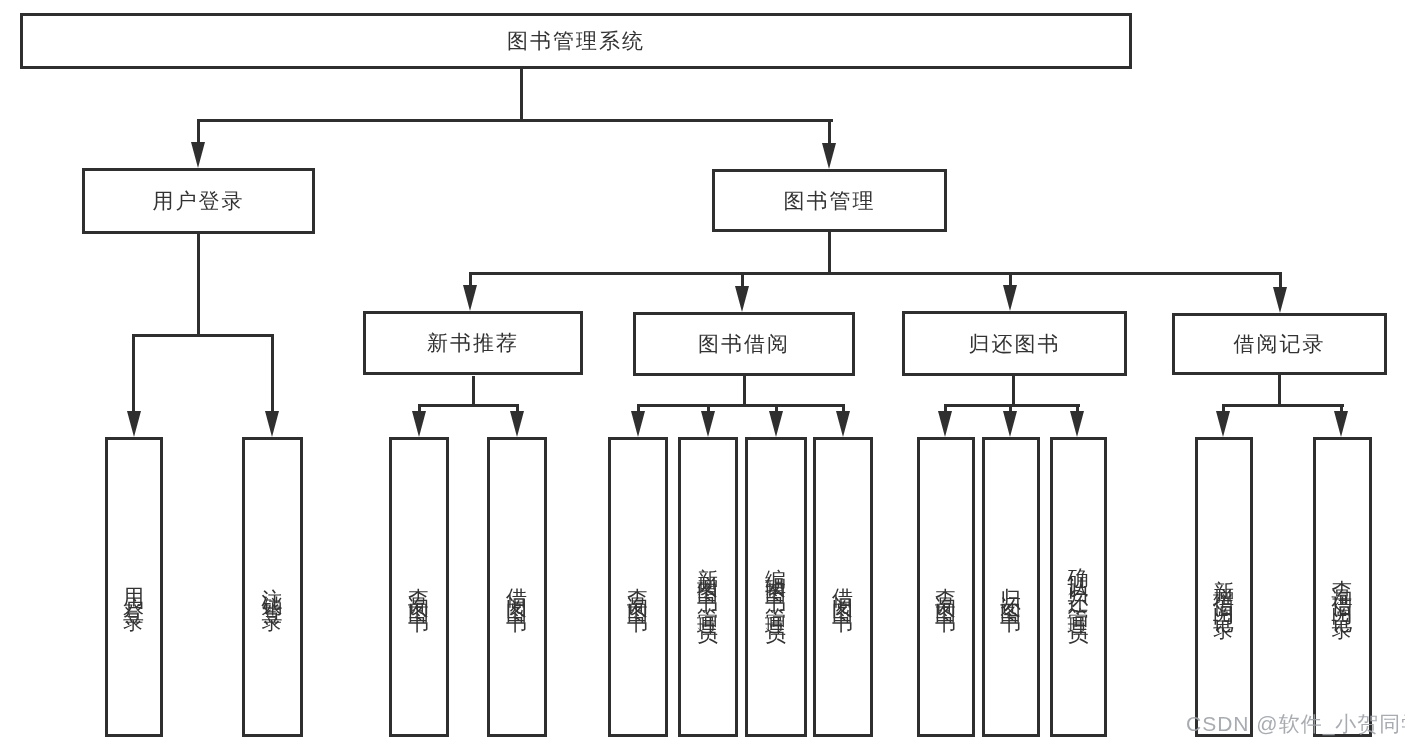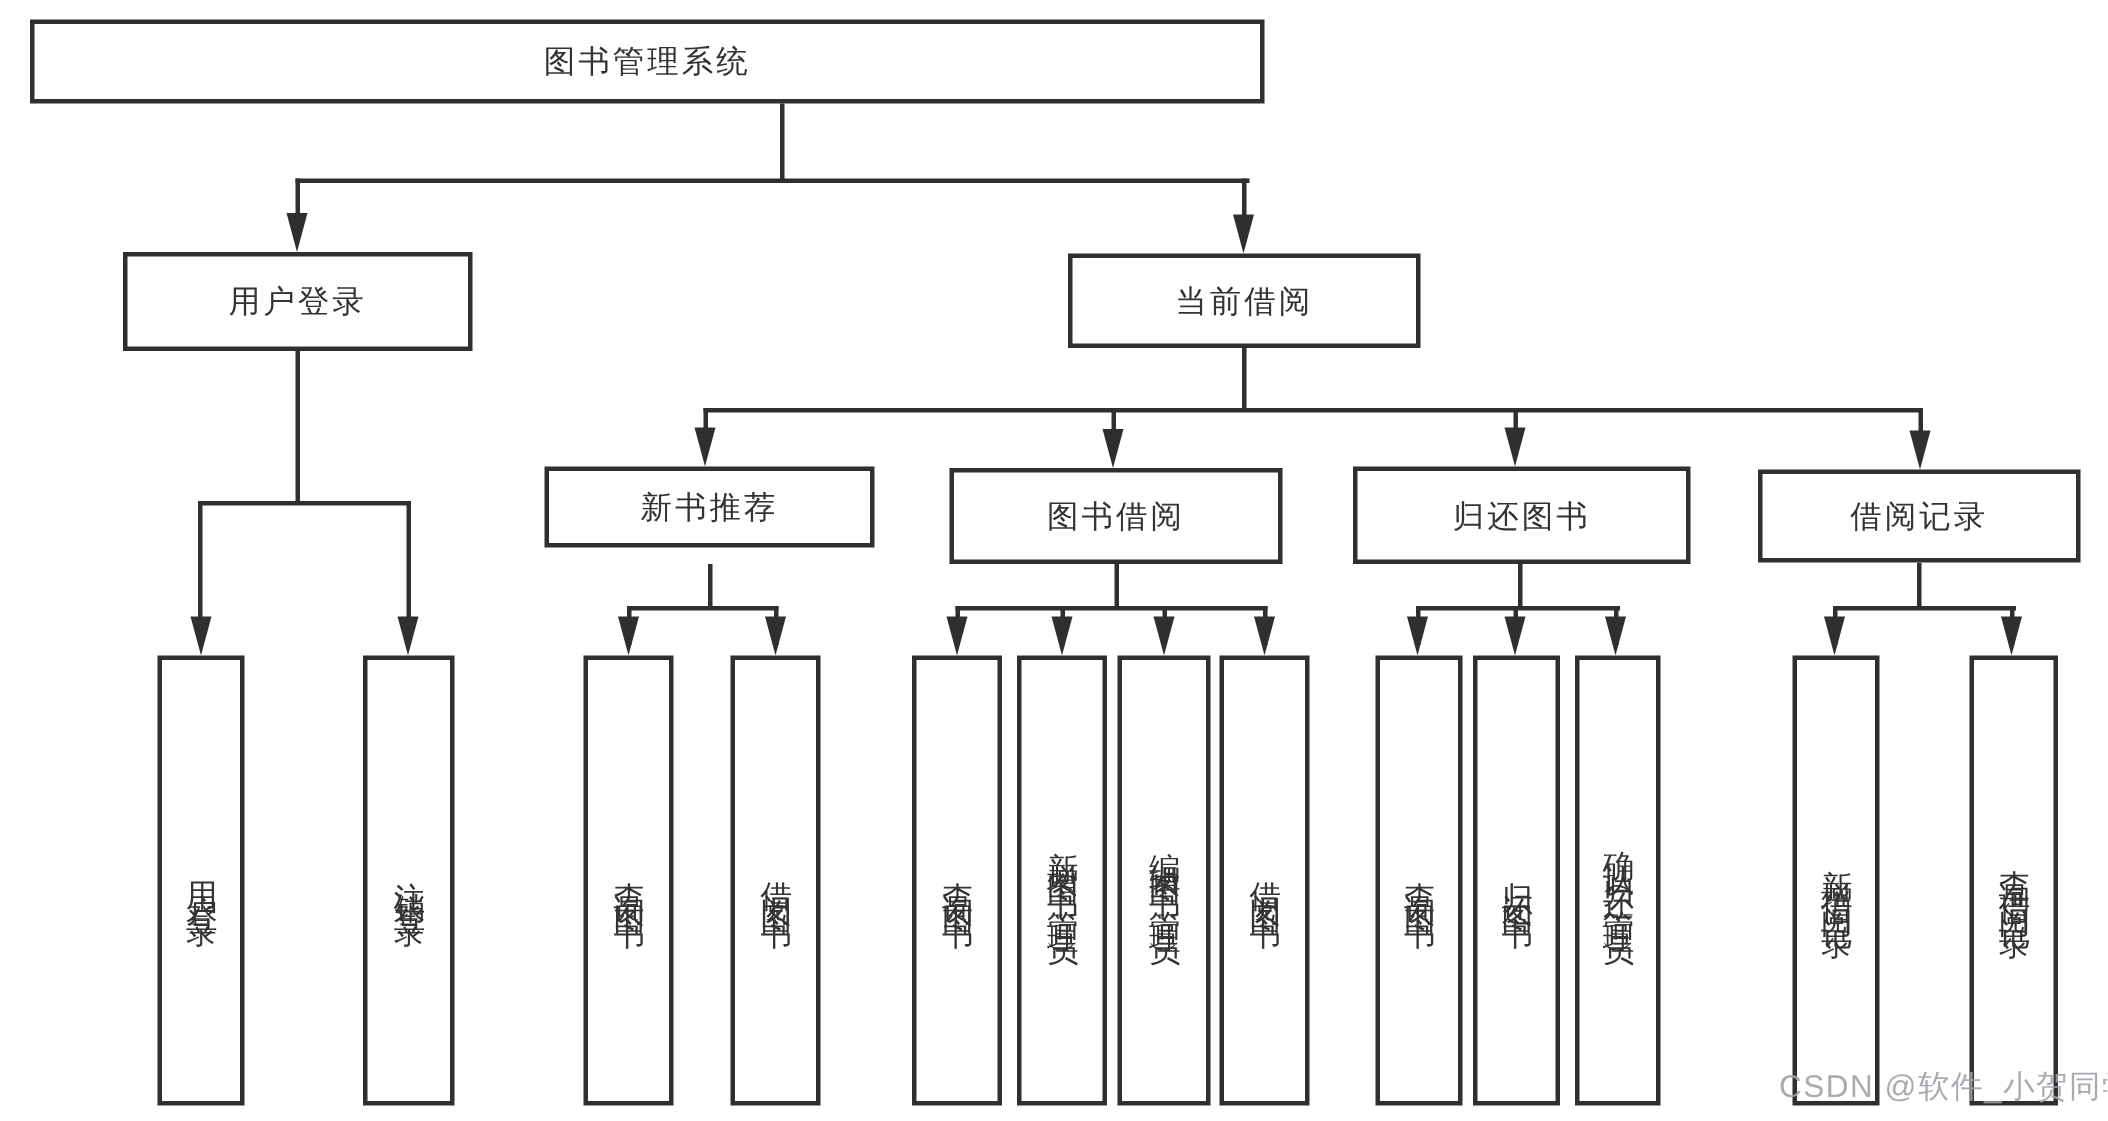--- a/index.html
+++ b/index.html
@@ -115,33 +115,33 @@
   <div class="vl" style="left:1076px;top:404px;height:26px;"></div>
   <div class="arr" style="left:1070px;top:411px;"></div>
 
   <div class="vl" style="left:1278px;top:375px;height:31px;"></div>
   <div class="hl" style="left:1222px;top:404px;width:122px;"></div>
   <div class="vl" style="left:1222px;top:404px;height:26px;"></div>
   <div class="arr" style="left:1216px;top:411px;"></div>
   <div class="vl" style="left:1340px;top:404px;height:26px;"></div>
   <div class="arr" style="left:1334px;top:411px;"></div>
 
-  <div class="box" style="left:20px;top:13px;width:823px;height:56px;">
+  <div class="box" style="left:20px;top:13px;width:1112px;height:56px;">
     <span class="lbl">图书管理系统</span>
   </div>
 
   <div class="box" style="left:82px;top:168px;width:233px;height:66px;">
     <span class="lbl">用户登录</span>
   </div>
 
   <div class="box" style="left:712px;top:169px;width:235px;height:63px;">
-    <span class="lbl">当前借阅</span>
-  </div>
-
-  <div class="box" style="left:363px;top:311px;width:220px;height:54px;justify-content:center;">
+    <span class="lbl">图书管理</span>
+  </div>
+
+  <div class="box" style="left:363px;top:311px;width:220px;height:64px;justify-content:center;">
     <span class="lbl">新书推荐</span>
   </div>
 
   <div class="box" style="left:633px;top:312px;width:222px;height:64px;font-family:Liberation Mono, monospace;">
     <span class="lbl">图书借阅</span>
   </div>
 
   <div class="box" style="left:902px;top:311px;width:225px;height:65px;">
     <span class="lbl">归还图书</span>
   </div>

